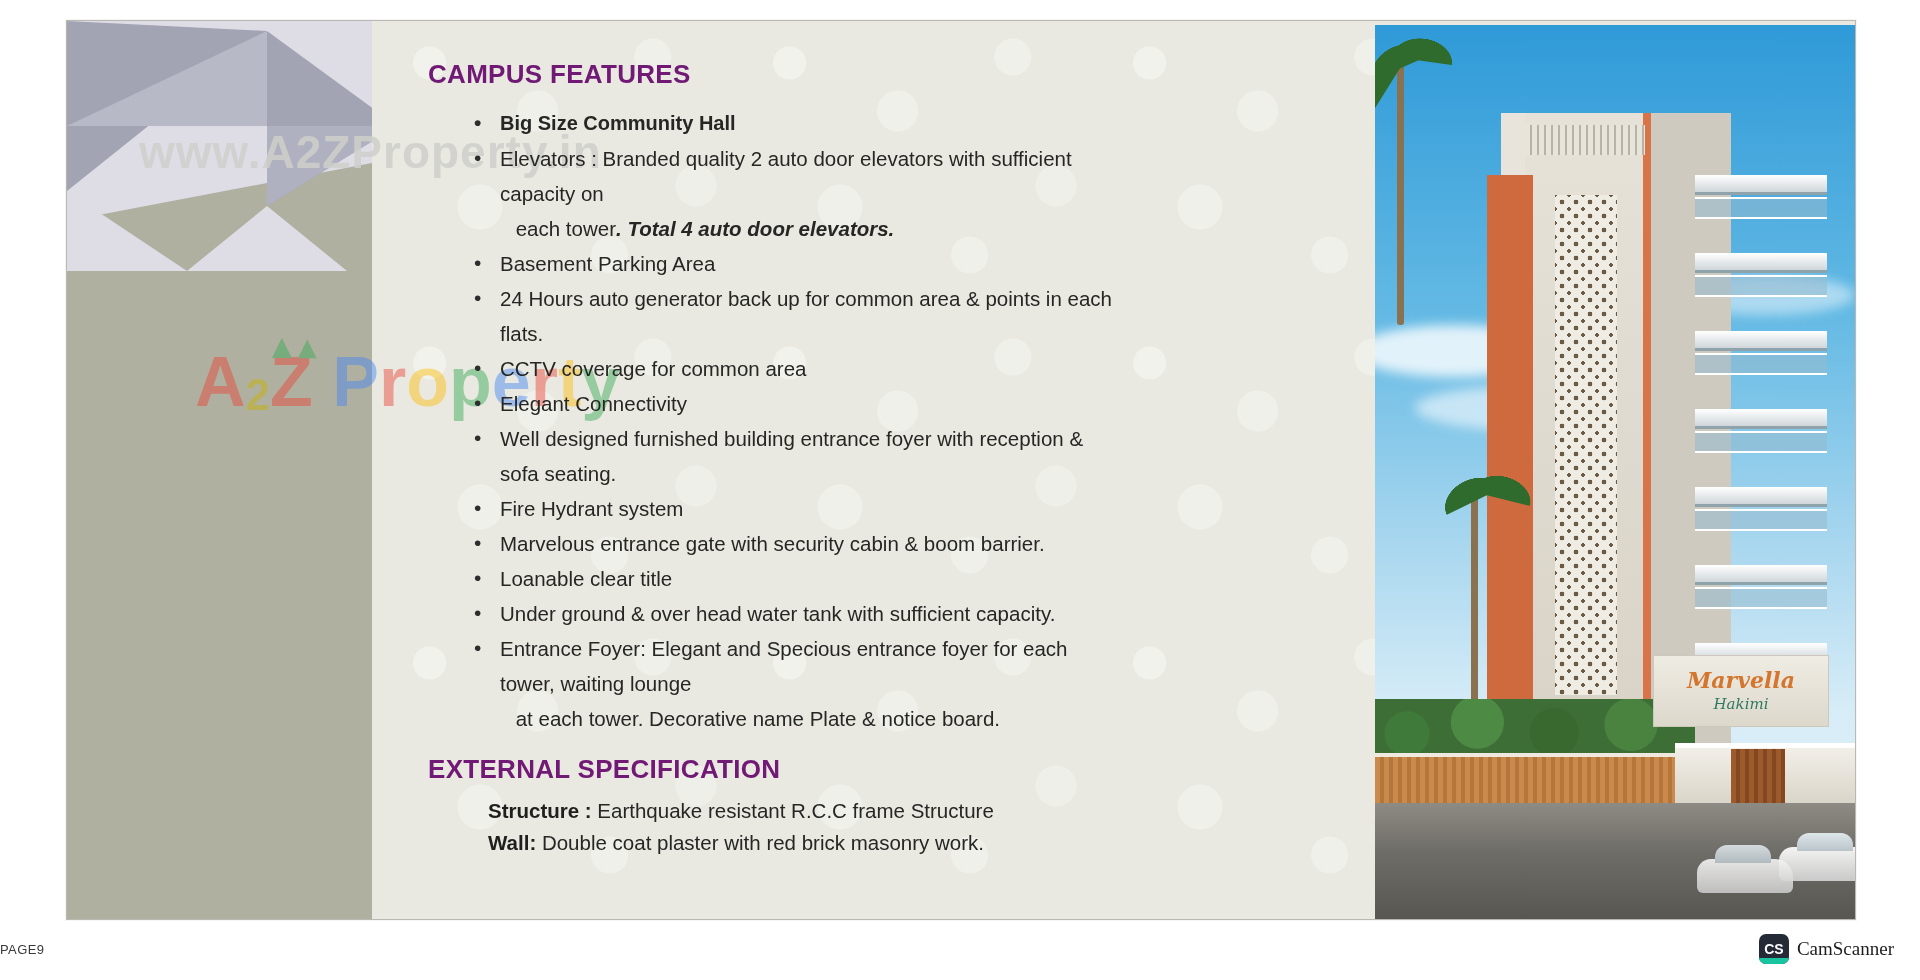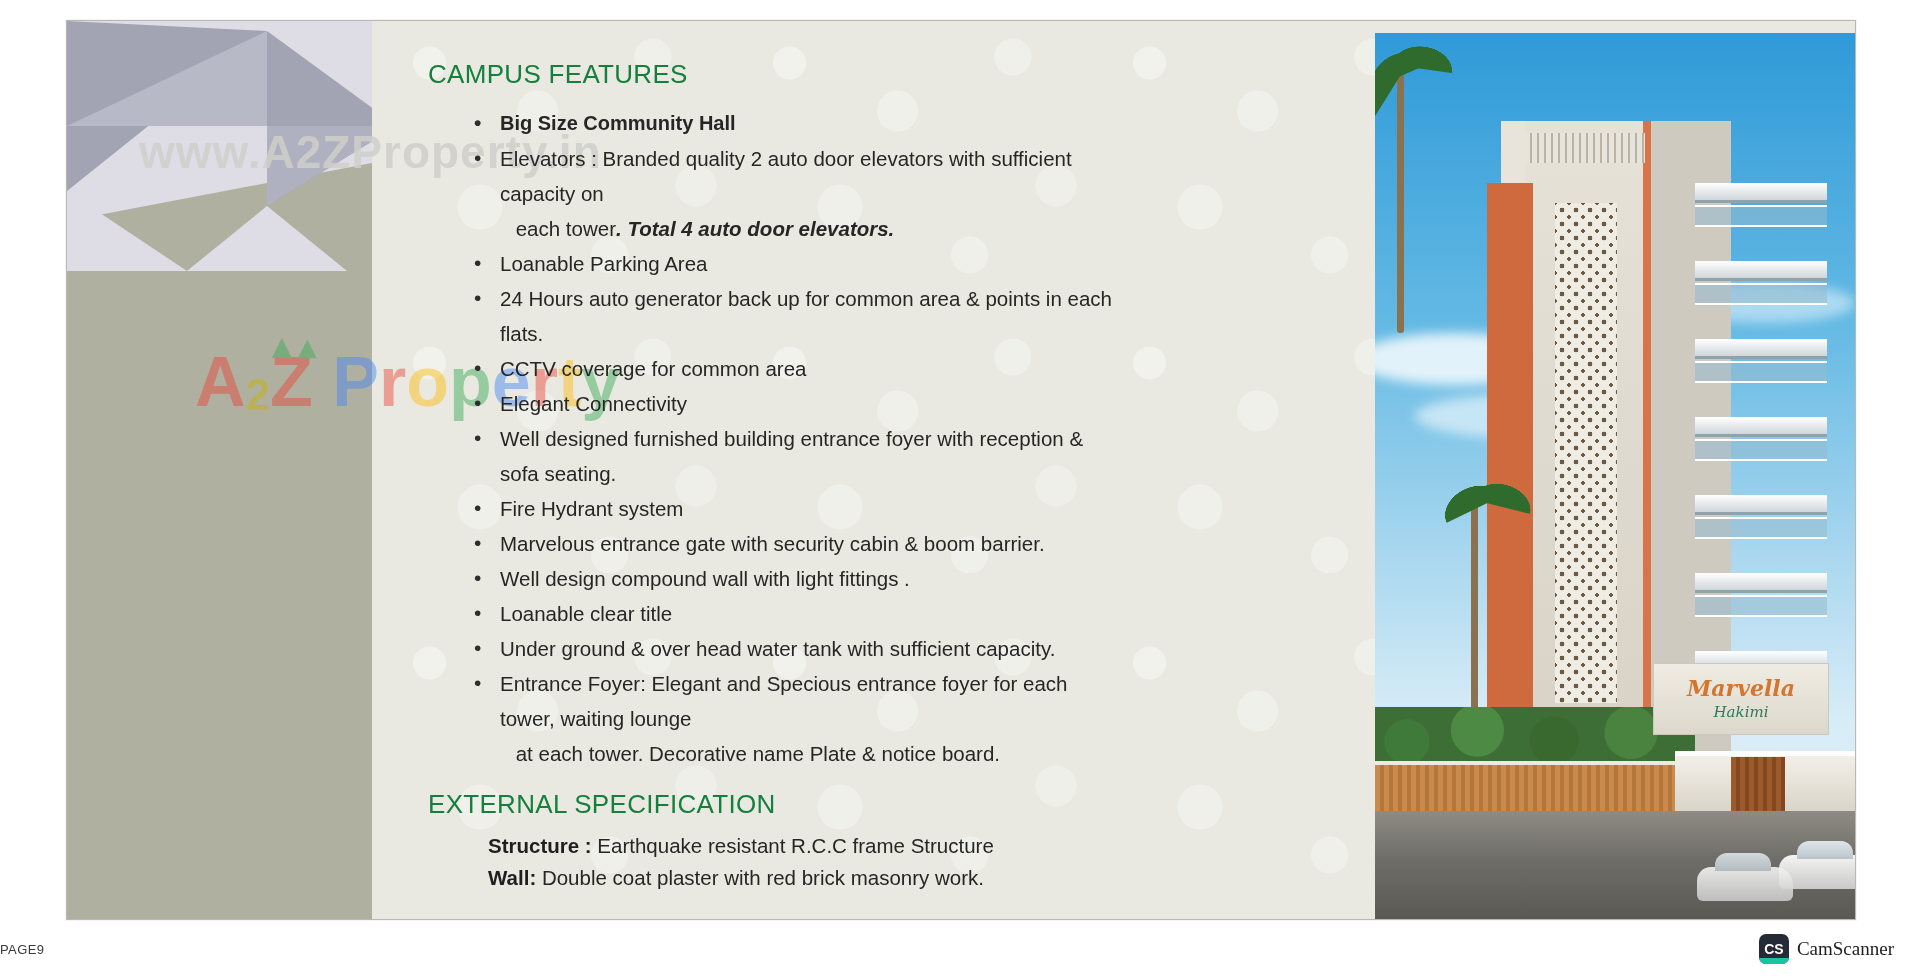--- a/index.html
+++ b/index.html
@@ -50,21 +50,21 @@
   }
 
   
   .textcol {
     position:absolute; left:305px; top:0;
     width:740px; height:100%;
     padding:38px 0 0 56px;
     z-index:5;
   }
   .section-title {
-    font-size:26px; font-weight:normal; color:#15803d;
+    font-size:26px; font-weight:bold; color:#701a75;
     letter-spacing:.3px; margin-bottom:16px;
   }
   .section-title.second { margin-top:18px; margin-bottom:10px; }
 
   ul.features { list-style:none; margin:0 0 0 46px; padding:0; }
   ul.features li {
     position:relative;
     font-size:20.5px; line-height:35px; color:#262624;
     padding-left:26px;
     white-space:pre-wrap;
@@ -95,21 +95,21 @@
     z-index:4; pointer-events:none; opacity:.45;
     font-size:70px; font-weight:bold; line-height:1;
     white-space:nowrap;
   }
   .wm-a2z .c1{color:#ea4335;} .wm-a2z .c2{color:#c8b400;font-size:44px;vertical-align:-4px;}
   .wm-a2z .c3{color:#ea4335;} .wm-a2z .c4{color:#4285f4;} .wm-a2z .c5{color:#ea4335;}
   .wm-a2z .c6{color:#fbbc05;} .wm-a2z .c7{color:#34a853;} .wm-a2z .c8{color:#4285f4;}
   .wm-a2z .mountain{ position:absolute; left:70px; top:-18px; color:#34a853; font-size:34px; }
 
   
-  .photo { position:absolute; right:0; top:12px; width:480px; height:100%; overflow:hidden; }
+  .photo { position:absolute; right:0; top:4px; width:480px; height:100%; overflow:hidden; }
   .sky { position:absolute; inset:0;
     background:linear-gradient(180deg,#2f9ad8 0%, #63b9e4 32%, #a9d7ef 58%, #d6ecf7 76%, #e8f2f7 100%); }
   .cloud { position:absolute; background:rgba(255,255,255,.8); border-radius:50%; filter:blur(6px); }
   .tower {
     position:absolute; left:126px; top:88px; width:230px; height:660px;
     background:linear-gradient(90deg,#e8e4dc 0 24px,#d9744a 24px 150px,#cfcac0 150px 230px);
   }
   .tower-front {
     position:absolute; left:150px; top:88px; width:118px; height:660px;
     background:linear-gradient(180deg,#e6e2d8,#d8d2c6);
@@ -247,28 +247,27 @@
       <span class="c4">P</span><span class="c5">r</span><span class="c6">o</span><span class="c7">p</span><span class="c8">e</span><span class="c5">r</span><span class="c6">t</span><span class="c7">y</span>
     </div>
 
     <div class="textcol">
 
       <div class="section-title">CAMPUS FEATURES</div>
 
       <ul class="features">
         <li class="bold"><span>Big Size Community Hall</span></li>
         <li><span>Elevators : Branded quality 2 auto door elevators with sufficient capacity on</span><span class="cont"><span> each tower</span><span class="em">. Total 4 auto door elevators.</span></span></li>
-        <li><span>Loanable Parking Area</span></li>
+        <li><span>Basement Parking Area</span></li>
         <li><span>24 Hours auto generator back up for common area &amp; points in each flats.</span></li>
         <li><span>CCTV coverage for common area</span></li>
         <li><span>Elegant Connectivity</span></li>
         <li><span>Well designed furnished building entrance foyer with reception &amp; sofa seating.</span></li>
         <li><span>Fire Hydrant system</span></li>
         <li><span>Marvelous entrance gate with security cabin &amp; boom barrier.</span></li>
-        <li><span>Well design compound wall with light fittings .</span></li>
         <li><span>Loanable clear title</span></li>
         <li><span>Under ground &amp; over head water tank with sufficient capacity.</span></li>
         <li><span>Entrance Foyer: Elegant and Specious entrance foyer for each tower, waiting lounge</span><span class="cont"> at each tower. Decorative name Plate &amp; notice board.</span></li>
       </ul>
 
       <div class="section-title second">EXTERNAL SPECIFICATION</div>
 
       <div class="spec-list">
         <div class="spec-line"><b>Structure :</b><span> Earthquake resistant R.C.C frame Structure</span></div>
         <div class="spec-line"><b>Wall:</b><span> Double coat plaster with red brick masonry work.</span></div>

